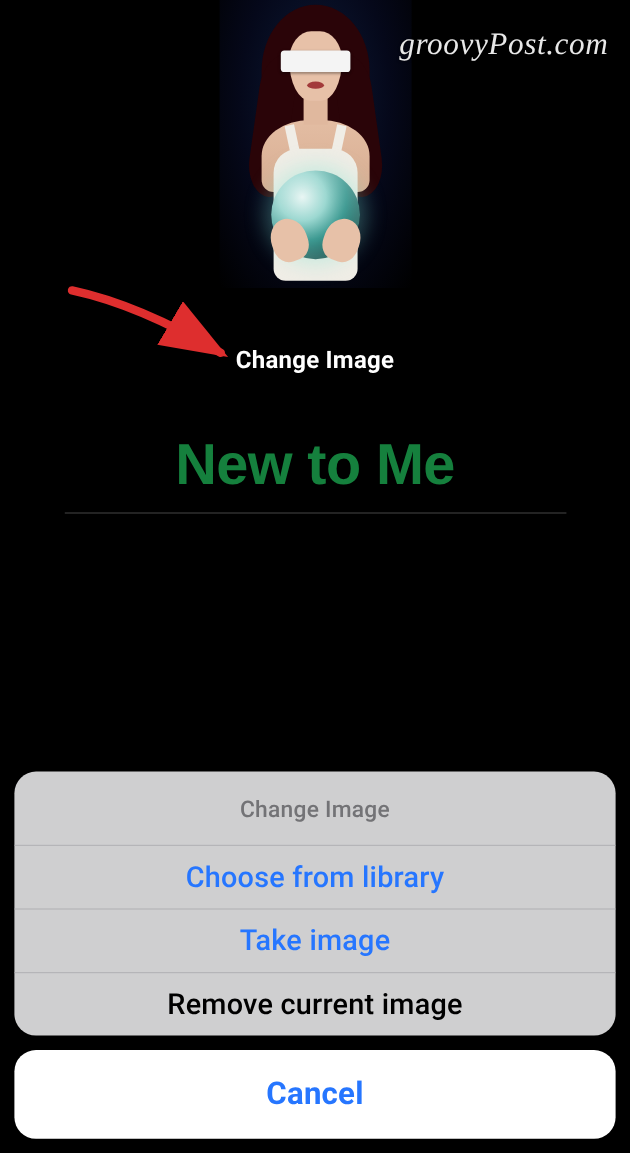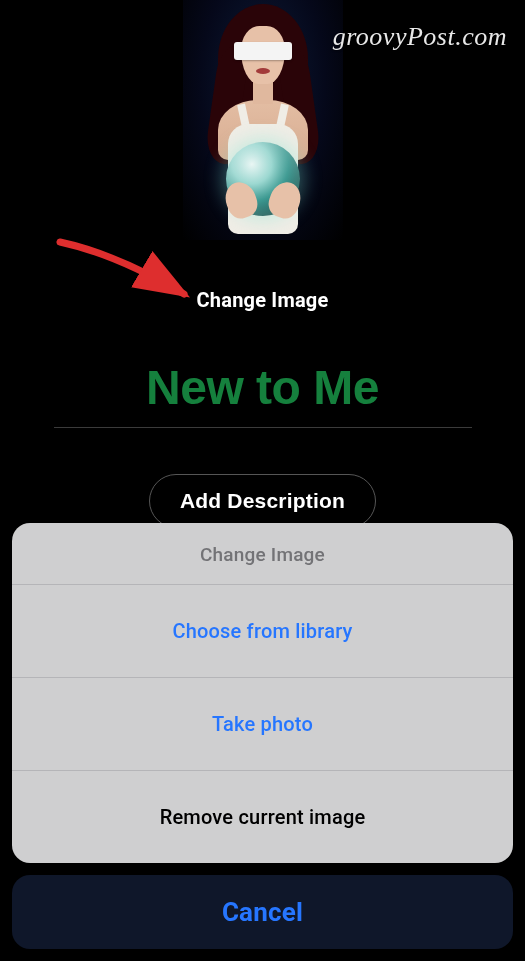--- a/index.html
+++ b/index.html
@@ -235,30 +235,30 @@
   .sheet-title {
     text-align: center;
     color: #737376;
     font-size: 19px;
     font-weight: 500;
     padding: 20px 0 18px;
     letter-spacing: 0.2px;
   }
   .sheet-row {
     text-align: center;
-    font-size: 20px;
+    font-size: 24px;
     font-weight: 500;
-    padding: 34px 0;
+    padding: 12px 0;
     border-top: 1px solid #b5b5b8;
     letter-spacing: 0.2px;
   }
   .row-blue { color: #2676ff; }
   .row-gray { color: #000000; }
   .cancel {
-    background: #0f172a;
+    background: #ffffff;
     border-radius: 18px;
     text-align: center;
     color: #2676ff;
     font-size: 26px;
     font-weight: 700;
     padding: 22px 16px;
     letter-spacing: 0.2px;
   }
 </style>
 </head>
@@ -294,25 +294,24 @@
         <div class="orb"></div>
         <div class="hand-l"></div>
         <div class="hand-r"></div>
       </div>
     </div>
     <div class="change-link">Change Image</div>
   </div>
 
   <input class="title-input" type="text" value="New to Me" style="">
 
-  <button class="desc-btn">Add Description</button>
 
   <div class="sheet-area">
     <div class="sheet">
       <div class="sheet-title">Change Image</div>
       <div class="sheet-row row-blue">Choose from library</div>
-      <div class="sheet-row row-blue">Take photo</div>
+      <div class="sheet-row row-blue">Take image</div>
       <div class="sheet-row row-gray">Remove current image</div>
     </div>
     <div class="cancel">Cancel</div>
   </div>
 
 </div>
 
 </body></html>

